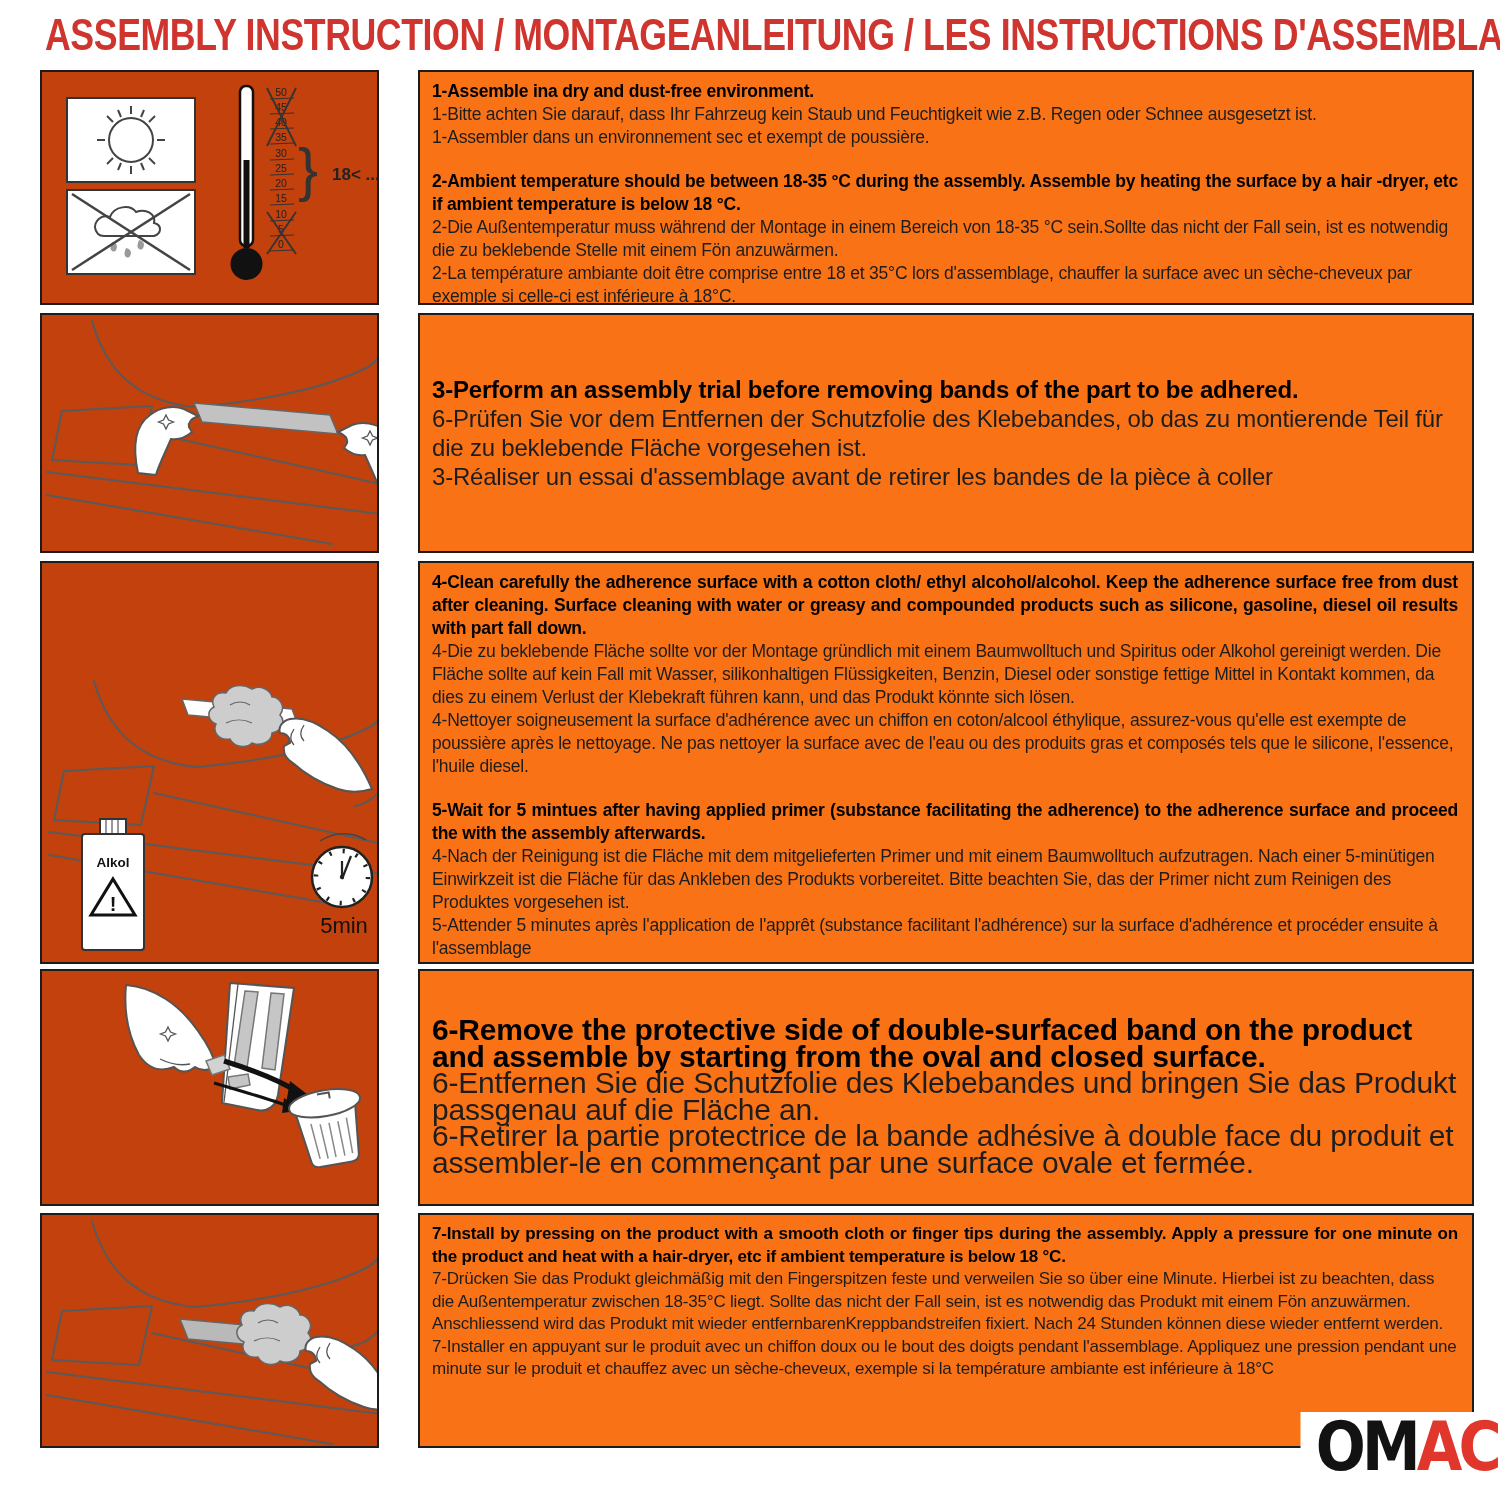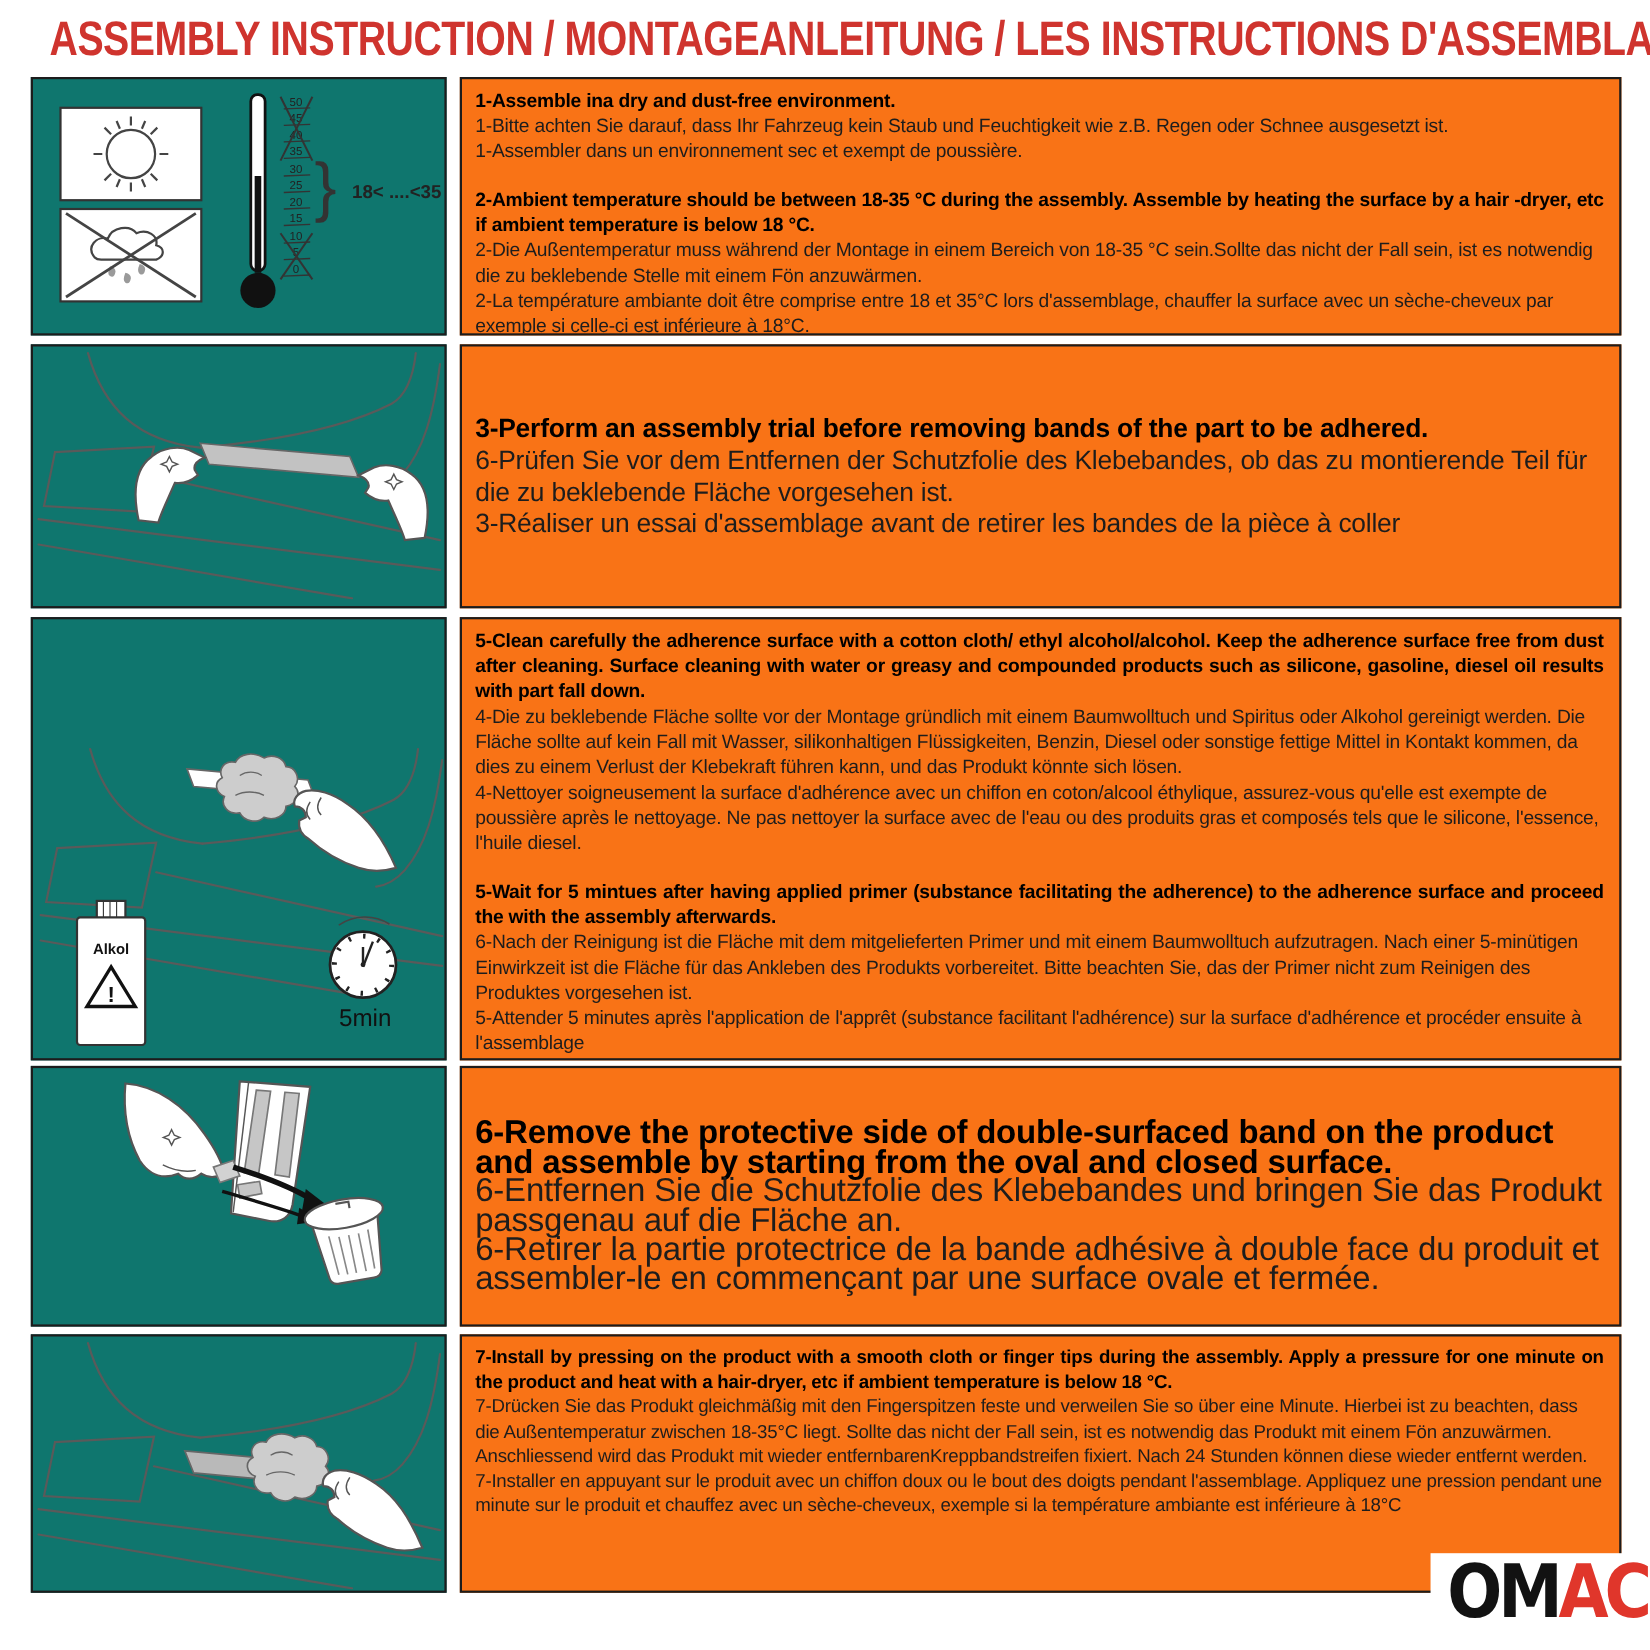--- a/index.html
+++ b/index.html
@@ -4,21 +4,21 @@
 <style>
   html,body{margin:0;padding:0;background:#ffffff;}
   body{width:1500px;height:1500px;overflow:hidden;position:relative;
        font-family:"Liberation Sans",sans-serif;color:#1d1d1d;}
   .page{position:absolute;inset:0;background:#fff;}
 
   .title{position:absolute;left:45px;top:10px;white-space:nowrap;
          font-size:42px;font-weight:800;letter-spacing:-0.5px;color:#cf342e;
          transform:scale(0.85,1.05);transform-origin:left top;}
 
-  .figbox{position:absolute;left:28px;width:378px;background:#0f766e;
+  .figbox{position:absolute;left:40px;width:339px;background:#c2410c;
           border:2.5px solid #1c1c1c;box-sizing:border-box;overflow:hidden;}
   .textbox{position:absolute;left:418px;width:1056px;background:#f97316;
            border:2.5px solid #1c1c1c;box-sizing:border-box;
            padding:8px 14px 4px 12px;overflow:hidden;}
 
   .r1{top:70px;height:235px;}
   .r2{top:313px;height:240px;}
   .r3{top:561px;height:403px;}
   .r4{top:969px;height:237px;}
   .r5{top:1213px;height:235px;}
@@ -187,25 +187,25 @@
         <circle cx="0" cy="0" r="30" fill="#fff" stroke="#222" stroke-width="2.5"></circle>
         <circle cx="0" cy="0" r="26" fill="none" stroke="#222" stroke-width="4.5" stroke-dasharray="2.2,11.4"></circle>
         <line x1="0" y1="2" x2="9" y2="-21" stroke="#222" stroke-width="2.2"></line>
         <line x1="0" y1="0" x2="0" y2="-16" stroke="#222" stroke-width="2.2"></line>
         <circle cx="0" cy="0" r="2.2" fill="#222"></circle>
         <text x="2" y="56" font-size="22" fill="#111" text-anchor="middle">5min</text>
       </g>
     </svg>
   </div>
   <div class="textbox t-sm r3">
-    <p class="pb just">5-Clean carefully the adherence surface with a cotton cloth/ ethyl alcohol/alcohol. Keep the adherence surface free from dust after cleaning. Surface cleaning with water or greasy and compounded products such as silicone, gasoline, diesel oil results with part fall down.</p>
+    <p class="pb just">4-Clean carefully the adherence surface with a cotton cloth/ ethyl alcohol/alcohol. Keep the adherence surface free from dust after cleaning. Surface cleaning with water or greasy and compounded products such as silicone, gasoline, diesel oil results with part fall down.</p>
     <p class="pr">4-Die zu beklebende Fläche sollte vor der Montage gründlich mit einem Baumwolltuch und Spiritus oder Alkohol gereinigt werden. Die Fläche sollte auf kein Fall mit Wasser, silikonhaltigen Flüssigkeiten, Benzin, Diesel oder sonstige fettige Mittel in Kontakt kommen, da dies zu einem Verlust der Klebekraft führen kann, und das Produkt könnte sich lösen.</p>
     <p class="pr">4-Nettoyer soigneusement la surface d'adhérence avec un chiffon en coton/alcool éthylique, assurez-vous qu'elle est exempte de poussière après le nettoyage. Ne pas nettoyer la surface avec de l'eau ou des produits gras et composés tels que le silicone, l'essence, l'huile diesel.</p>
     <p class="pb just gap">5-Wait for 5 mintues after having applied primer (substance facilitating the adherence) to the adherence surface and proceed the with the assembly afterwards.</p>
-    <p class="pr">6-Nach der Reinigung ist die Fläche mit dem mitgelieferten Primer und mit einem Baumwolltuch aufzutragen. Nach einer 5-minütigen Einwirkzeit ist die Fläche für das Ankleben des Produkts vorbereitet. Bitte beachten Sie, das der Primer nicht zum Reinigen des Produktes vorgesehen ist.</p>
+    <p class="pr">4-Nach der Reinigung ist die Fläche mit dem mitgelieferten Primer und mit einem Baumwolltuch aufzutragen. Nach einer 5-minütigen Einwirkzeit ist die Fläche für das Ankleben des Produkts vorbereitet. Bitte beachten Sie, das der Primer nicht zum Reinigen des Produktes vorgesehen ist.</p>
     <p class="pr">5-Attender 5 minutes après l'application de l'apprêt (substance facilitant l'adhérence) sur la surface d'adhérence et procéder ensuite à l'assemblage</p>
   </div>
 
   <div class="figbox r4">
     <svg viewBox="0 0 373 232" width="373" height="232">
       <g fill="#fff" stroke="#555" stroke-width="2">
         <path d="M188 12 L252 17 L236 124 C234 135 226 141 215 139 L180 132 Z"></path>
         <path d="M196 13 L182 131" stroke-width="1.3"></path>
       </g>
       <polygon points="203,20 216,21 205,97 192,95" fill="#c6c6c6" stroke="#777" stroke-width="1.5"></polygon>

